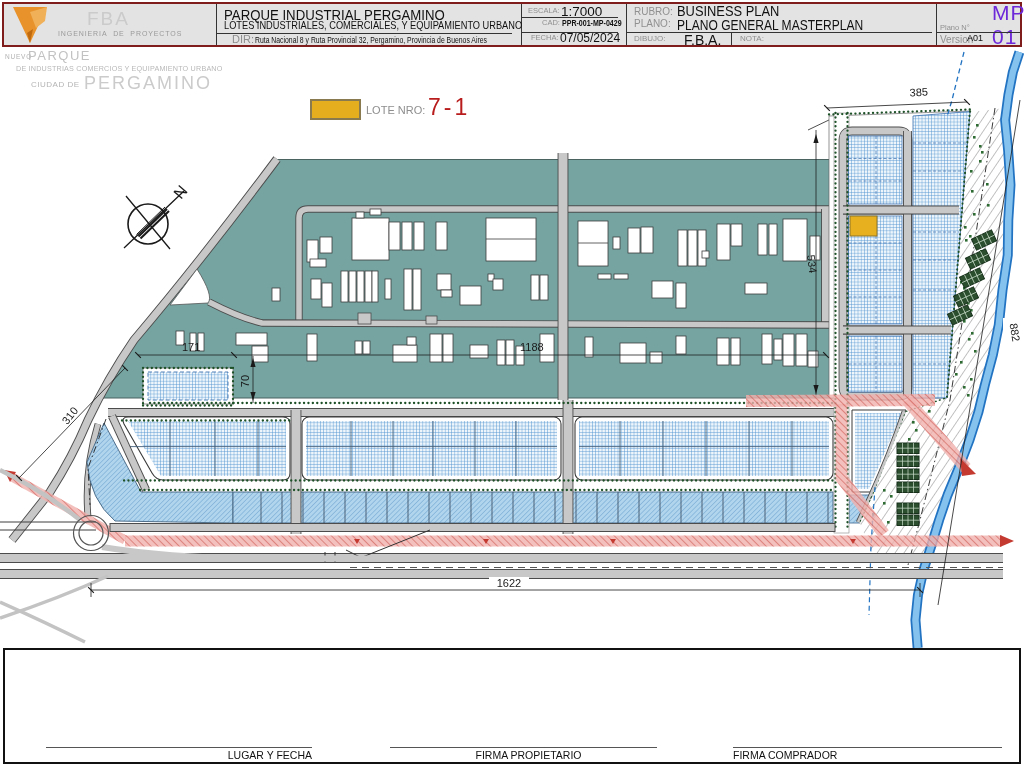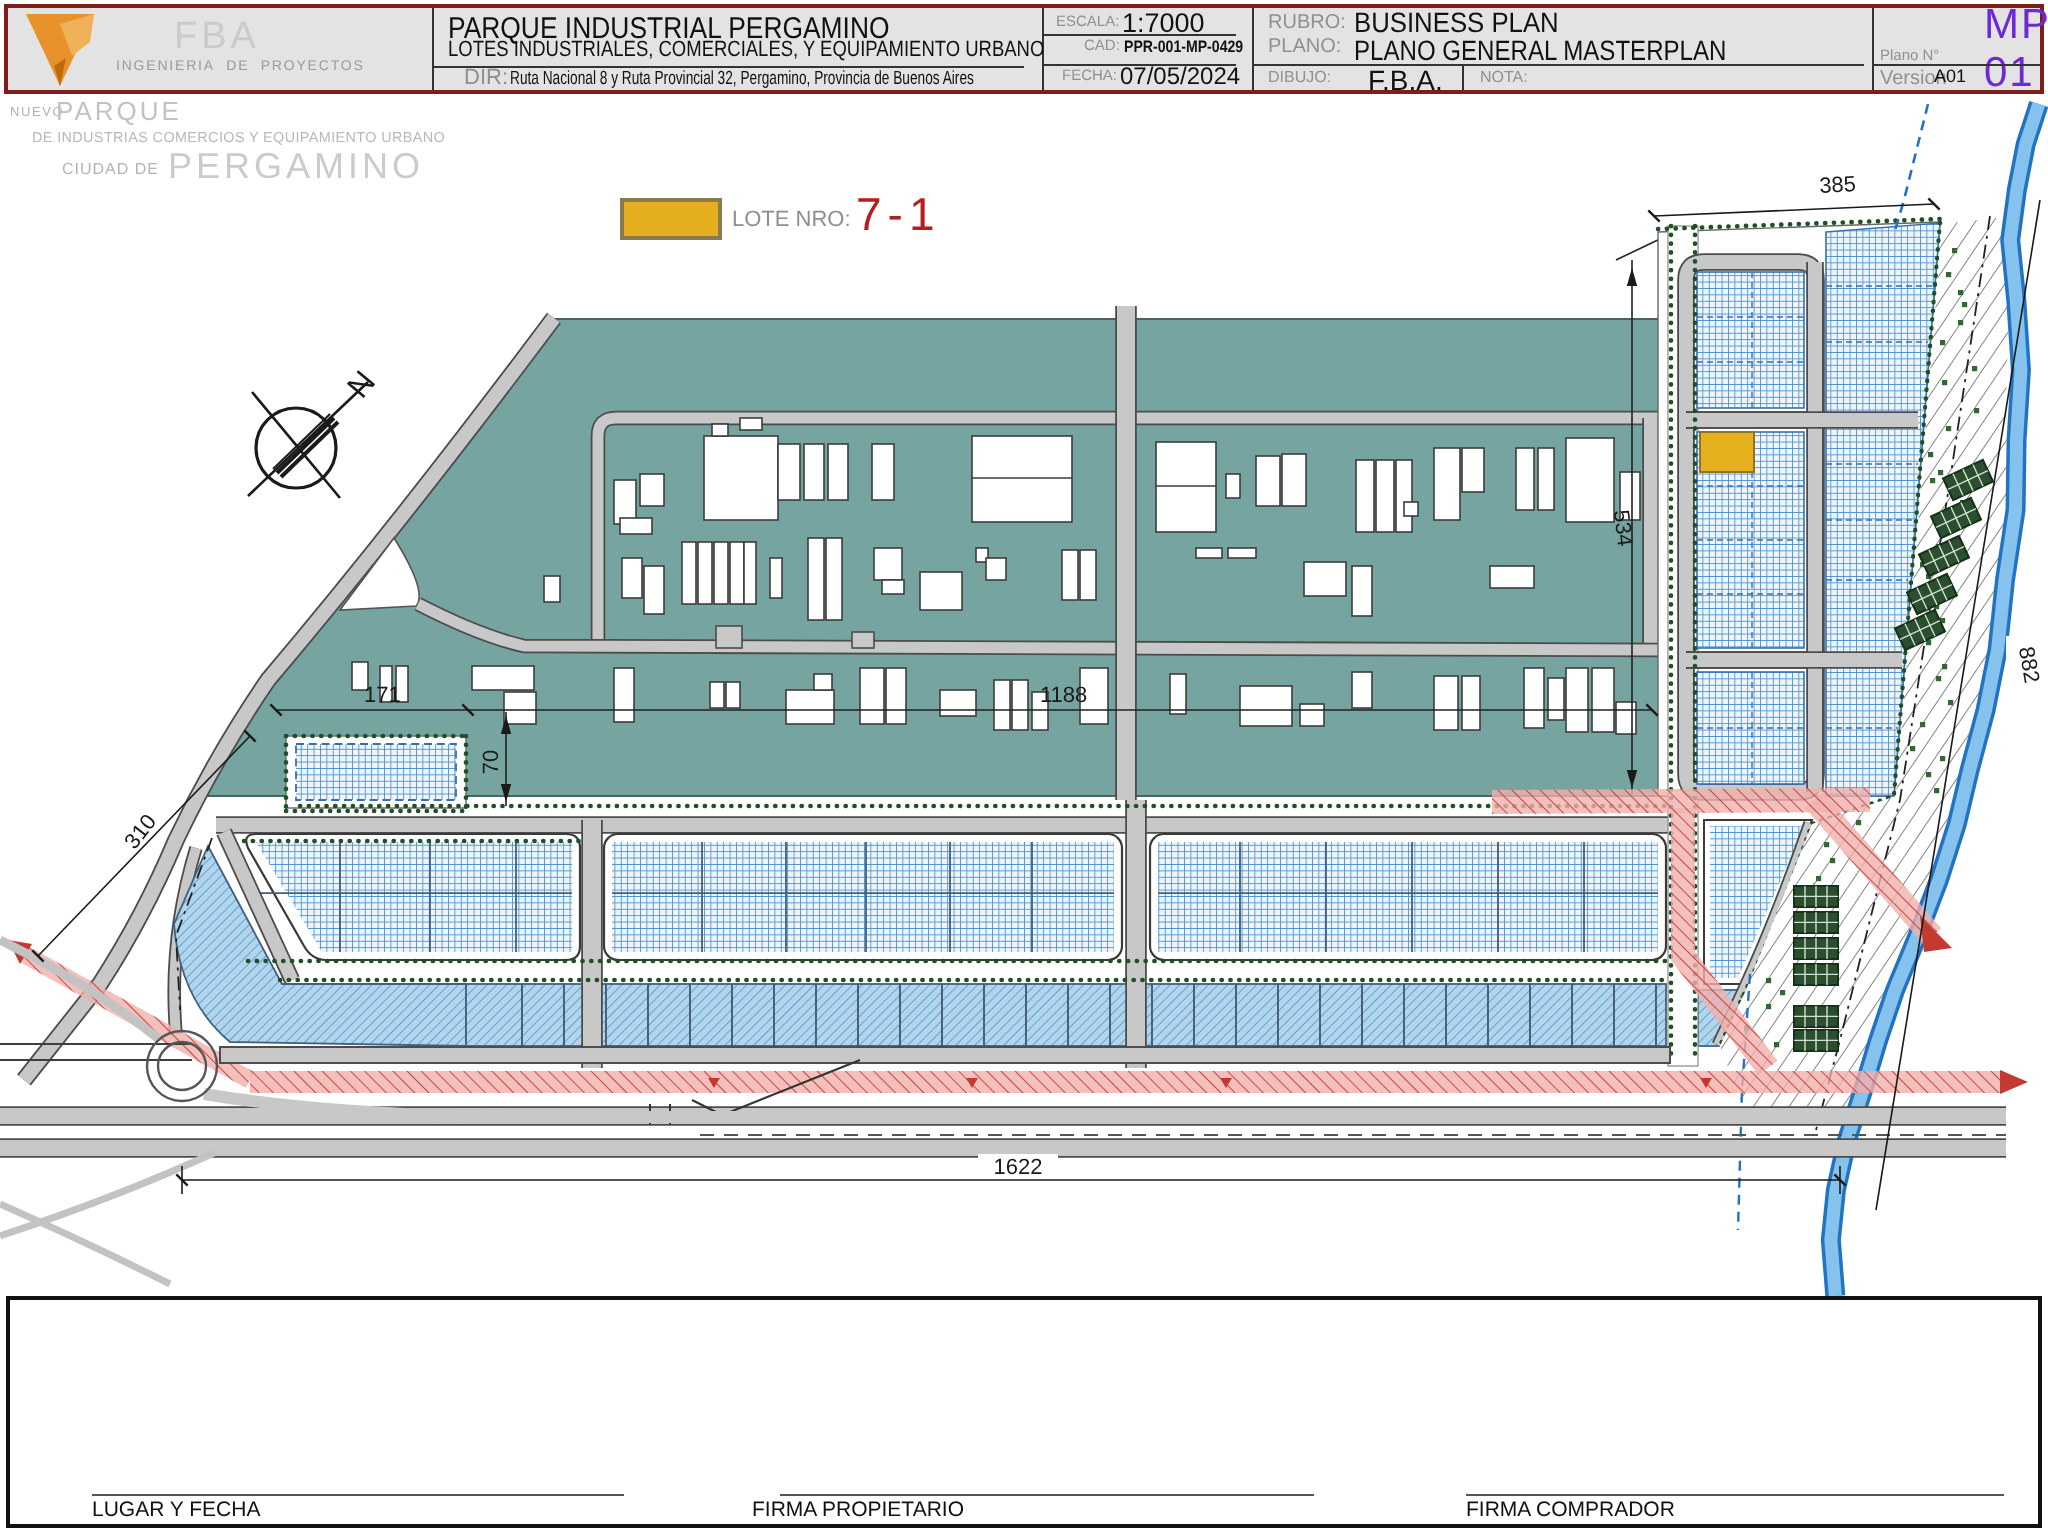--- a/index.html
+++ b/index.html
@@ -426,15 +426,15 @@
 <div class="abs" style="left:84px;top:73px;font-size:18px;color:#cbcbcb;letter-spacing:2px">PERGAMINO</div>
 
 <div class="abs" style="left:310px;top:99px;width:51px;height:21px;background:#e4ae1f;border:2px solid #8a7a50"></div>
 <div class="abs" style="left:366px;top:104px;font-size:11px;color:#8e8e8e">LOTE NRO:</div>
 <div class="abs" style="left:428px;top:94px;font-size:23px;color:#b91c1c;letter-spacing:3px">7-1</div>
 
 <div class="abs" style="left:3px;top:648px;width:1018px;height:116px;border:2px solid #111;background:#fff">
  <div class="abs" style="left:41px;top:97px;width:266px;height:1px;background:#555"></div>
  <div class="abs" style="left:385px;top:97px;width:267px;height:1px;background:#555"></div>
  <div class="abs" style="left:728px;top:97px;width:269px;height:1px;background:#555"></div>
- <div class="abs" style="left:41px;top:99px;width:266px;text-align:left;font-size:10.5px;color:#111">LUGAR Y FECHA</div>
- <div class="abs" style="left:371px;top:99px;width:267px;font-size:10.5px;color:#111">FIRMA PROPIETARIO</div>
+ <div class="abs" style="left:41px;top:99px;width:266px;text-align:right;font-size:10.5px;color:#111">LUGAR Y FECHA</div>
+ <div class="abs" style="left:390px;top:99px;width:267px;text-align:center;font-size:10.5px;color:#111">FIRMA PROPIETARIO</div>
  <div class="abs" style="left:728px;top:99px;width:269px;text-align:left;font-size:10.5px;color:#111">FIRMA COMPRADOR</div>
 </div>
 </body></html>

